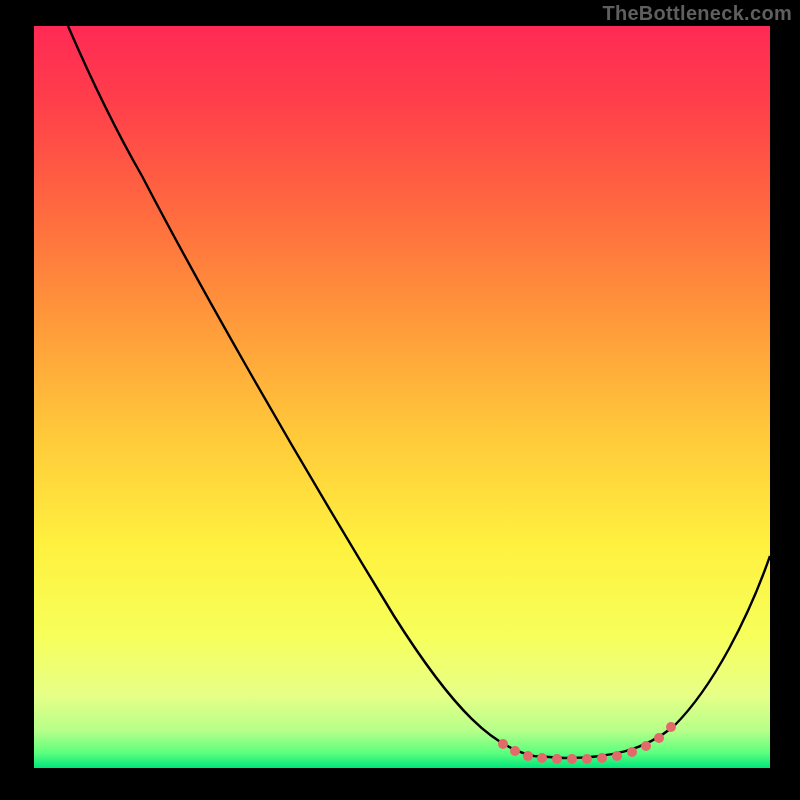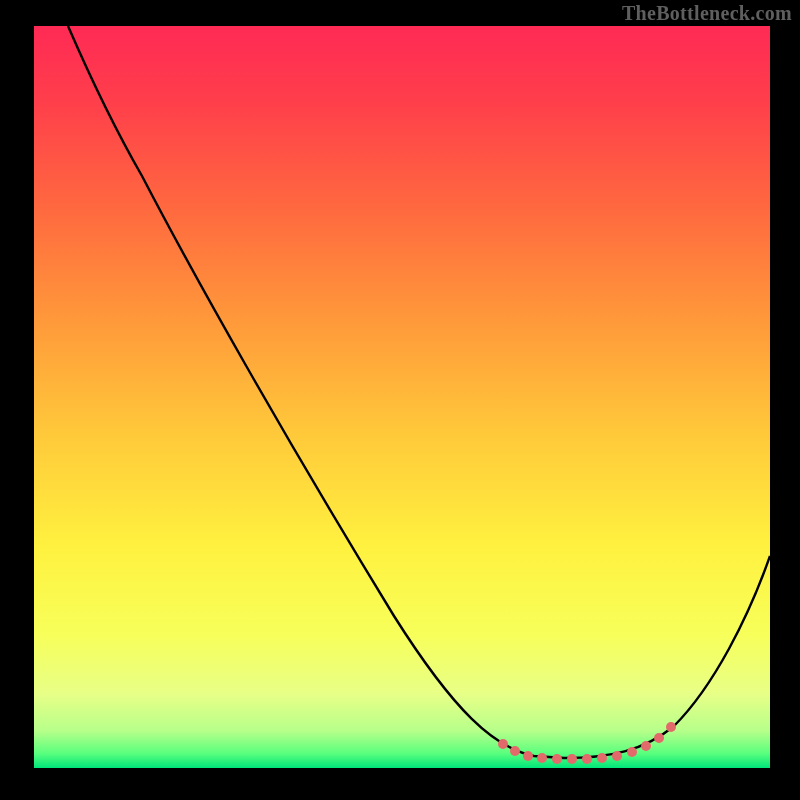--- a/index.html
+++ b/index.html
@@ -19,21 +19,20 @@
   }
   .watermark {
     position: absolute;
     top: 2px;
     right: 8px;
     color: #5f5f5f;
     font-size: 20px;
     font-weight: 600;
     letter-spacing: 0.3px;
     user-select: none;
-    font-family: Liberation Serif, serif;
   }
   .plot-area {
     position: absolute;
     left: 34px;
     top: 26px;
     width: 736px;
     height: 742px;
     overflow: hidden;
   }
   .gradient-bg {

